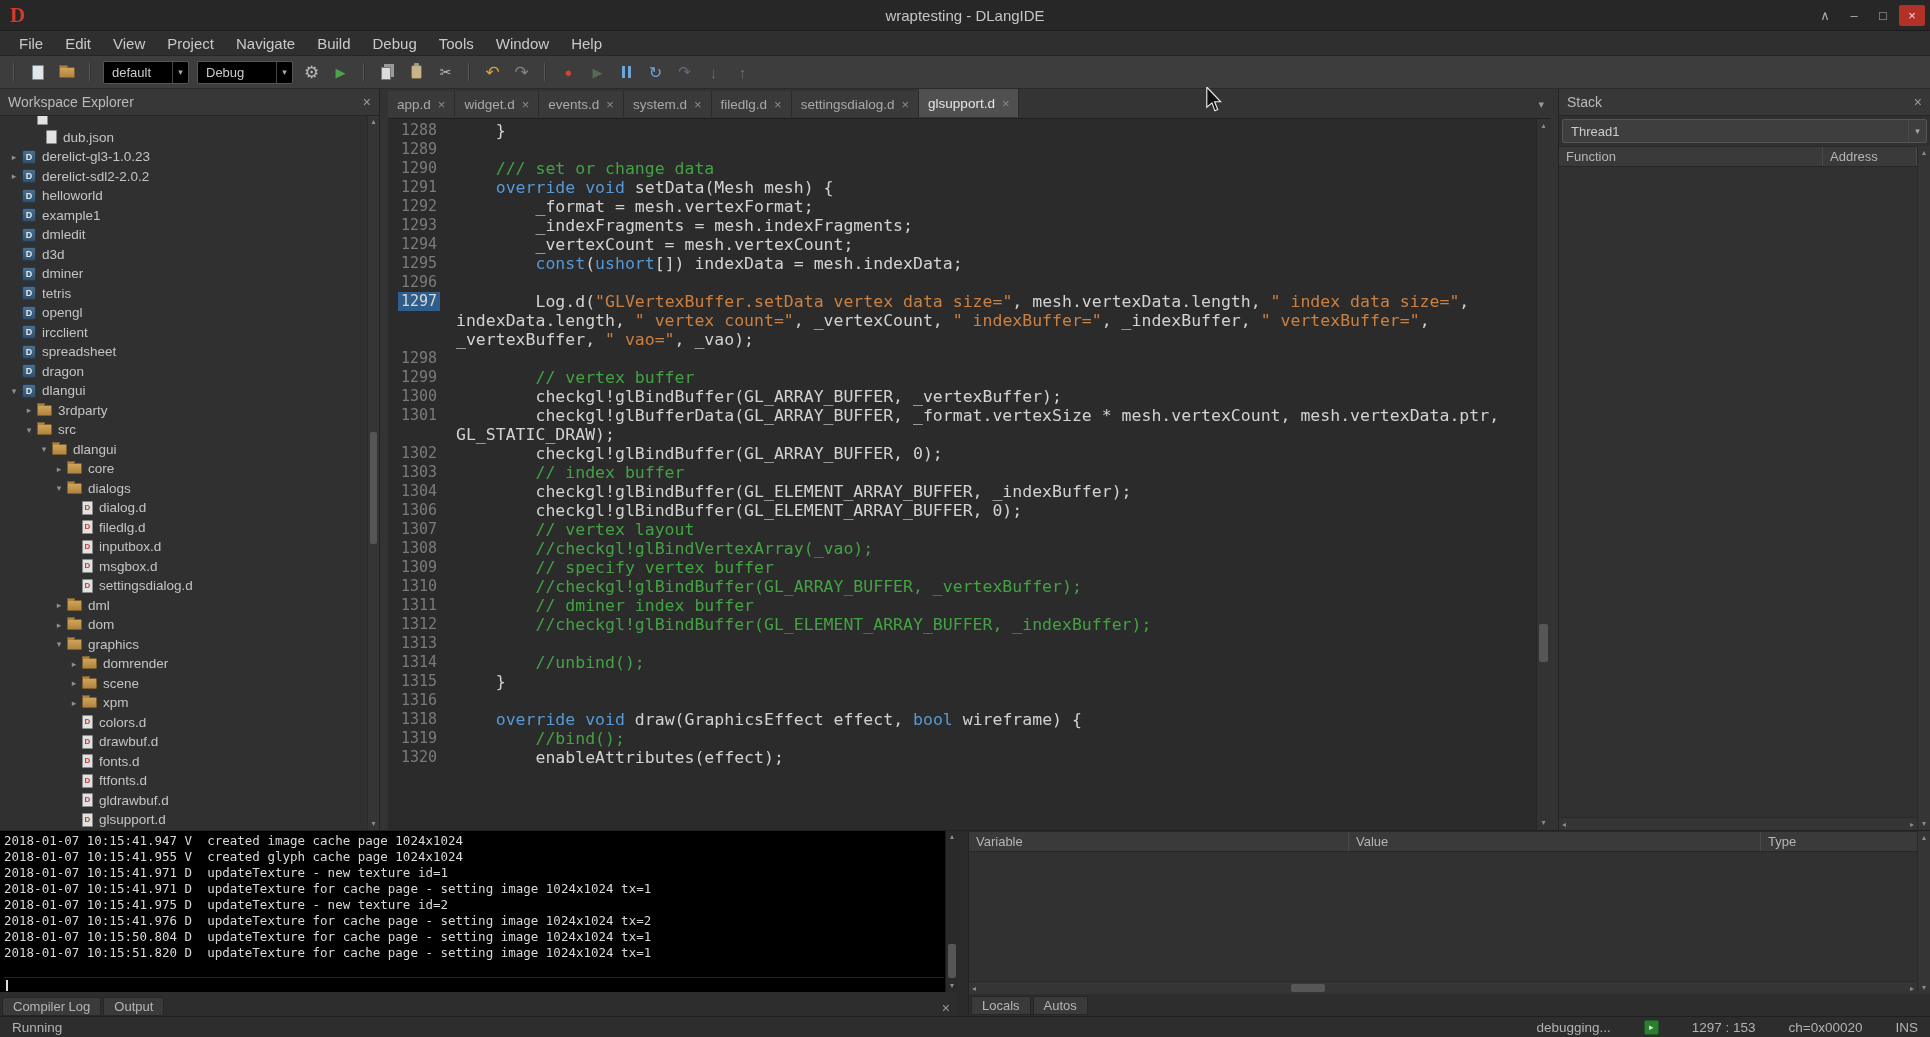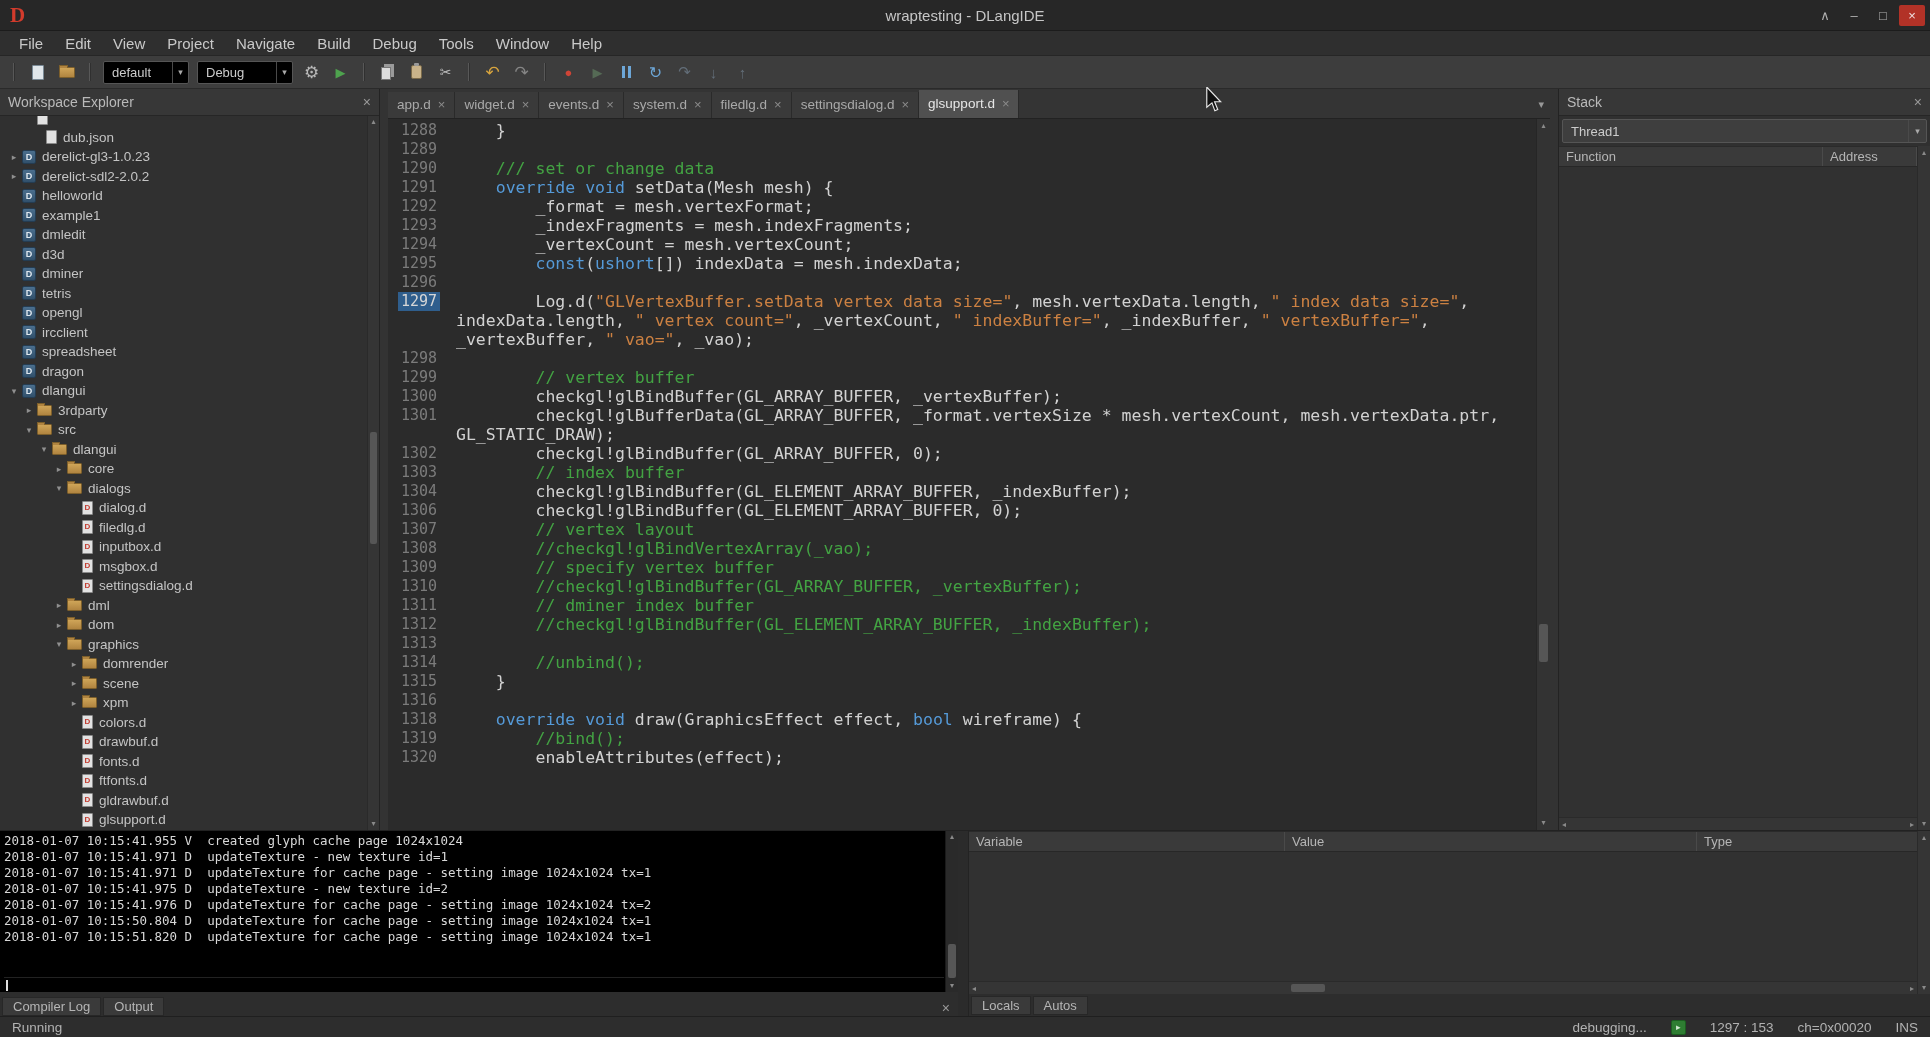--- a/index.html
+++ b/index.html
@@ -60,21 +60,21 @@
   .icon-folder::before{content:'';position:absolute;top:-3px;left:-1px;width:6px;height:2px;background:#b08440;border:1px solid #7d5f2b;border-bottom:none}
   .icon-file{width:11px;height:14px;background:#e2e2e2;border:1px solid #8a8a8a;border-radius:1px;font:bold 8px/12px "Liberation Sans",sans-serif;color:#c23b2f;text-align:center}
   .icon-project{width:14px;height:14px;background:linear-gradient(#4b6f8e,#31506b);border:1px solid #243c52;border-radius:2px;font:bold 9px/12px "Liberation Sans",sans-serif;color:#dfe8f0;text-align:center}
   .side-scroll{position:absolute;top:27px;right:0;bottom:0;width:12px;background:#353535;border-left:1px solid #2a2a2a;display:flex;flex-direction:column;align-items:center}
   .sa{height:12px;font-size:8px;color:#8a8a8a;line-height:12px}
   .strack{flex:1;width:100%;position:relative}
   .side-thumb{position:absolute;left:2px;right:2px;top:44%;height:112px;background:#565656;border-radius:2px}
 
   
   .editor-area{flex:1;display:flex;flex-direction:column;min-width:0;background:#2b2b2b}
-  .tabbar{flex:0 0 30px;background:#343434;border-bottom:1px solid #222;display:flex;align-items:center;position:relative}
+  .tabbar{flex:0 0 30px;background:#343434;border-bottom:1px solid #222;display:flex;align-items:flex-start;position:relative}
   .tabs-holder{display:flex;align-items:flex-end}
   .tab{height:26px;display:flex;align-items:center;padding:0 9px;background:#3a3a3a;border-right:1px solid #2a2a2a;font-size:13.5px;color:#a9a9a9;gap:7px}
   .tab.active{background:#505050;color:#e6e6e6;height:28px}
   .tab-close{color:#8b8b8b;font-size:13px}
   .tabbar-menu{position:absolute;right:6px;top:9px;color:#999;font-size:11px}
   .editor-body{flex: 1;display:flex;min-height:0}
   .code-scroll{flex:1;overflow:hidden;padding-top:2px;min-width:0}
   .code-line{display:flex}
   .ln{flex:0 0 64px;text-align:right;padding-right:12px;color:#7b7b7b;font:15px/19px "DejaVu Sans Mono",monospace;align-self:flex-start}
   .lnnum{display:inline-block;padding:0 3px}
@@ -89,21 +89,21 @@
 
   
   .stack-panel{flex:0 0 372px;background:#303030;border-left:1px solid #232323;display:flex;flex-direction:column;min-height:0}
   .stack-combo{margin:3px;height:24px;background:#3e3e3e;border:1px solid #555;border-radius:2px;display:flex;align-items:center;font-size:13.5px;color:#cfcfcf;flex:0 0 24px}
   .stack-combo .cval{flex:1}
   .stack-combo .carr{width:18px}
   .cols-header{height:21px;flex:0 0 21px;background:#3a3a3a;border-top:1px solid #2a2a2a;border-bottom:1px solid #272727;display:flex;font-size:13px;color:#b5b5b5}
   .col-cell{padding:2px 7px;border-right:1px solid #4a4a4a;overflow:hidden;white-space:nowrap}
   .col-flex{flex:1}
   .col-addr{width:94px}
-  .vcol0{width:316px}
+  .vcol0{width:380px}
   .vcol1{width:412px}
   .vcol2{flex:1;border-right:none}
   .ptable{flex:1;display:flex;min-height:0}
   .pleft{flex:1;display:flex;flex-direction:column;min-width:0}
   .panel-body{flex:1;background:#313131}
   .pvscroll{flex:0 0 13px;background:#353535;border-left:1px solid #2a2a2a;display:flex;flex-direction:column;justify-content:space-between;align-items:center;color:#8a8a8a;font-size:8px;padding:2px 0}
   .phscroll{flex:0 0 13px;background:#353535;border-top:1px solid #2a2a2a;display:flex;align-items:center;justify-content:space-between;color:#8a8a8a;font-size:8px;padding:0 3px;position:relative}
   .h-thumb{position:absolute;left:34%;width:34px;top:2px;bottom:2px;background:#565656;border-radius:2px}
 
   
@@ -116,21 +116,21 @@
   .log-caret{position:absolute;left:2px;top:2px;width:2px;height:11px;background:#ddd}
   .log-vscroll{position:absolute;top:0;right:0;bottom:24px;width:13px;background:#2a2a2a;border-left:1px solid #1a1a1a;display:flex;flex-direction:column;align-items:center}
   .log-thumb{position:absolute;left:2px;right:2px;bottom:2px;height:34px;background:#565656;border-radius:2px}
   .log-tabs{flex:0 0 24px;display:flex;align-items:flex-end;background:#2d2d2d;padding-left:2px;position:relative}
   .btab{height:19px;padding:0 10px;background:#3a3a3a;border:1px solid #272727;display:flex;align-items:center;font-size:13px;color:#b5b5b5;margin-right:2px}
   .log-tabs .xbtn{position:absolute;right:8px;margin-left:0}
   .vars-panel{flex:1;background:#303030;border-left:1px solid #232323;display:flex;flex-direction:column;min-width:0;min-height:0}
   .vars-tabs{flex:0 0 22px;display:flex;align-items:center;background:#2d2d2d;padding-left:2px}
 
   
-  .statusbar{flex:0 0 21px;background:#2d2d2d;border-top:1px solid #1f1f1f;display:flex;align-items:center;font-size:13.5px;color:#b2b2b2;padding:0 12px;gap:24px}
+  .statusbar{flex:0 0 21px;background:#2d2d2d;border-top:1px solid #1f1f1f;display:flex;align-items:center;font-size:13.5px;color:#b2b2b2;padding:0 12px;gap:33px}
   .sb-left{margin-right:auto}
   .debug-ind{width:15px;height:15px;background:#2e7d32;border:1px solid #1b5e20;border-radius:2px;display:flex;align-items:center;justify-content:center;color:#cfe8cf;font-size:9px}
 
   .cursor{position:absolute;left:1205px;top:87px;z-index:99;pointer-events:none}
 </style>
 </head>
 <body>
 
 <div class="window" data-name="ide-window">
 
@@ -604,20 +604,21 @@
       </div>
     </div>
 
   </div>
 
   <div class="bottom" data-name="bottom-dock">
 
     <div class="log-panel" data-name="log-panel">
       <div class="log-black" data-name="log-output">
         <div data-name="log-output-lines">
+            <div class="log-line" data-name="log-line">2018-01-07 10:15:41.947 V  created image cache page 1024x1024</div>
             <div class="log-line" data-name="log-line">2018-01-07 10:15:41.955 V  created glyph cache page 1024x1024</div>
             <div class="log-line" data-name="log-line">2018-01-07 10:15:41.971 D  updateTexture - new texture id=1</div>
             <div class="log-line" data-name="log-line">2018-01-07 10:15:41.971 D  updateTexture for cache page - setting image 1024x1024 tx=1</div>
             <div class="log-line" data-name="log-line">2018-01-07 10:15:41.975 D  updateTexture - new texture id=2</div>
             <div class="log-line" data-name="log-line">2018-01-07 10:15:41.976 D  updateTexture for cache page - setting image 1024x1024 tx=2</div>
             <div class="log-line" data-name="log-line">2018-01-07 10:15:50.804 D  updateTexture for cache page - setting image 1024x1024 tx=1</div>
             <div class="log-line" data-name="log-line">2018-01-07 10:15:51.820 D  updateTexture for cache page - setting image 1024x1024 tx=1</div>
           </div>
         <div class="log-input" data-name="log-command-input">
           <span class="log-caret" data-name="text-caret"></span>

